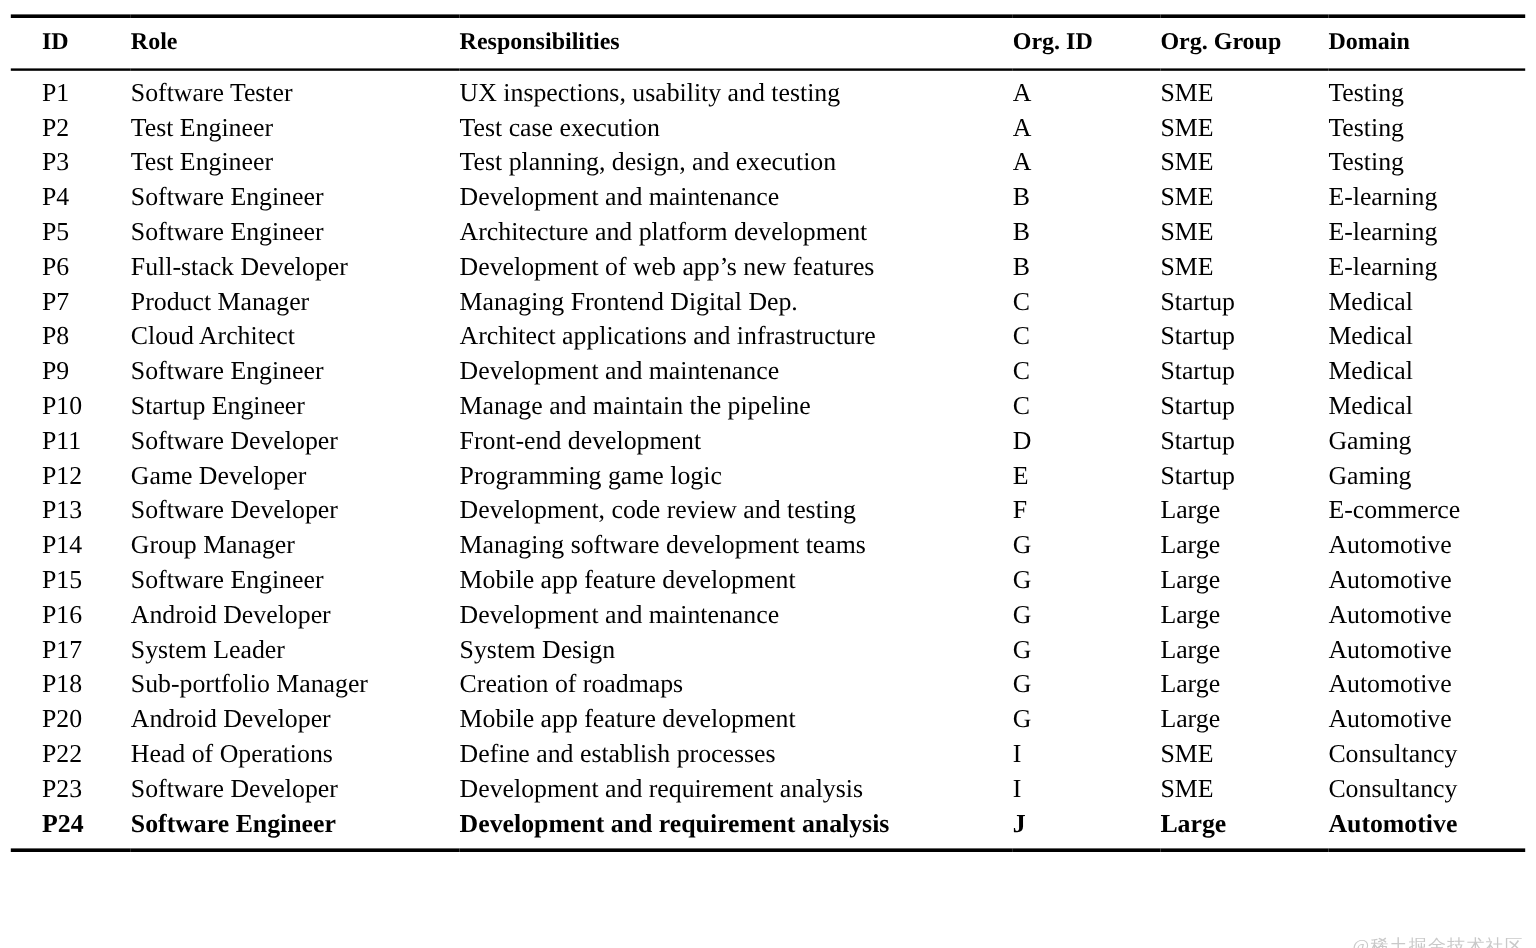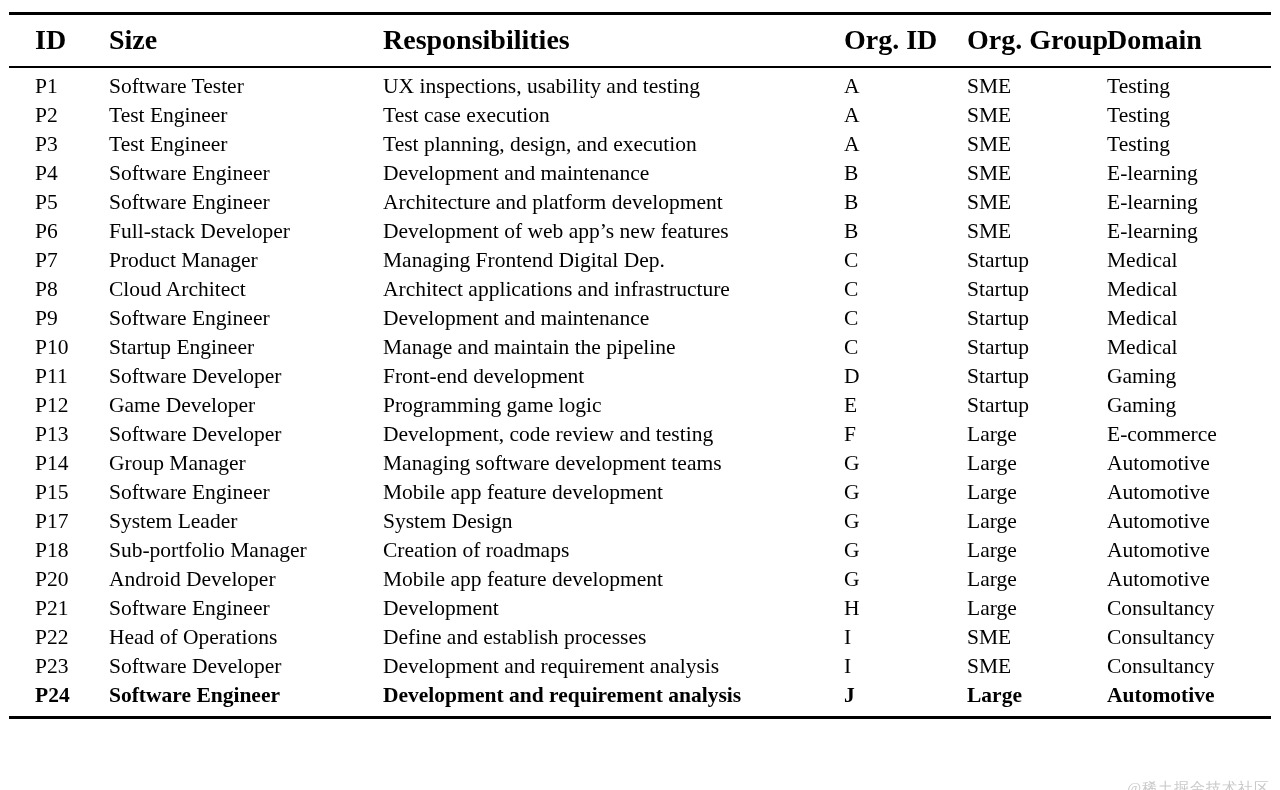--- a/index.html
+++ b/index.html
@@ -24,21 +24,21 @@
     border-collapse: collapse;
     table-layout: fixed;
     width: 1262px;
     margin: 12px 9px 0 9px;
     border-top: 3px solid #000000;
     border-bottom: 3px solid #000000;
   }
   thead th {
     text-align: left;
     font-weight: bold;
-    font-size: 28px;
+    font-size: 20px;
     padding: 9px 0 10px 0;
     border-bottom: 2px solid #000000;
     white-space: nowrap;
   }
   tbody td {
     font-size: 21.5px;
     line-height: 29px;
     padding: 0;
     white-space: nowrap;
     overflow: hidden;
@@ -61,21 +61,21 @@
   }
 </style>
 </head>
 <body>
 
 <div class="page">
   <table class="participants">
     <thead>
       <tr id="header-row">
           <th class="col-id">ID</th>
-          <th class="col-role">Size</th>
+          <th class="col-role">Role</th>
           <th class="col-resp">Responsibilities</th>
           <th class="col-orgid">Org. ID</th>
           <th class="col-orgsize">Org. Group</th>
           <th class="col-domain">Domain</th>
         </tr>
     </thead>
     <tbody id="table-body">
         <tr>
           <td class="col-id">P1</td>
           <td class="col-role">Software Tester</td>
@@ -190,20 +190,28 @@
         </tr>
         <tr>
           <td class="col-id">P15</td>
           <td class="col-role">Software Engineer</td>
           <td class="col-resp">Mobile app feature development</td>
           <td class="col-orgid">G</td>
           <td class="col-orgsize">Large</td>
           <td class="col-domain">Automotive</td>
         </tr>
         <tr>
+          <td class="col-id">P16</td>
+          <td class="col-role">Android Developer</td>
+          <td class="col-resp">Development and maintenance</td>
+          <td class="col-orgid">G</td>
+          <td class="col-orgsize">Large</td>
+          <td class="col-domain">Automotive</td>
+        </tr>
+        <tr>
           <td class="col-id">P17</td>
           <td class="col-role">System Leader</td>
           <td class="col-resp">System Design</td>
           <td class="col-orgid">G</td>
           <td class="col-orgsize">Large</td>
           <td class="col-domain">Automotive</td>
         </tr>
         <tr>
           <td class="col-id">P18</td>
           <td class="col-role">Sub-portfolio Manager</td>
@@ -212,28 +220,20 @@
           <td class="col-orgsize">Large</td>
           <td class="col-domain">Automotive</td>
         </tr>
         <tr>
           <td class="col-id">P20</td>
           <td class="col-role">Android Developer</td>
           <td class="col-resp">Mobile app feature development</td>
           <td class="col-orgid">G</td>
           <td class="col-orgsize">Large</td>
           <td class="col-domain">Automotive</td>
-        </tr>
-        <tr>
-          <td class="col-id">P21</td>
-          <td class="col-role">Software Engineer</td>
-          <td class="col-resp">Development</td>
-          <td class="col-orgid">H</td>
-          <td class="col-orgsize">Large</td>
-          <td class="col-domain">Consultancy</td>
         </tr>
         <tr>
           <td class="col-id">P22</td>
           <td class="col-role">Head of Operations</td>
           <td class="col-resp">Define and establish processes</td>
           <td class="col-orgid">I</td>
           <td class="col-orgsize">SME</td>
           <td class="col-domain">Consultancy</td>
         </tr>
         <tr>

